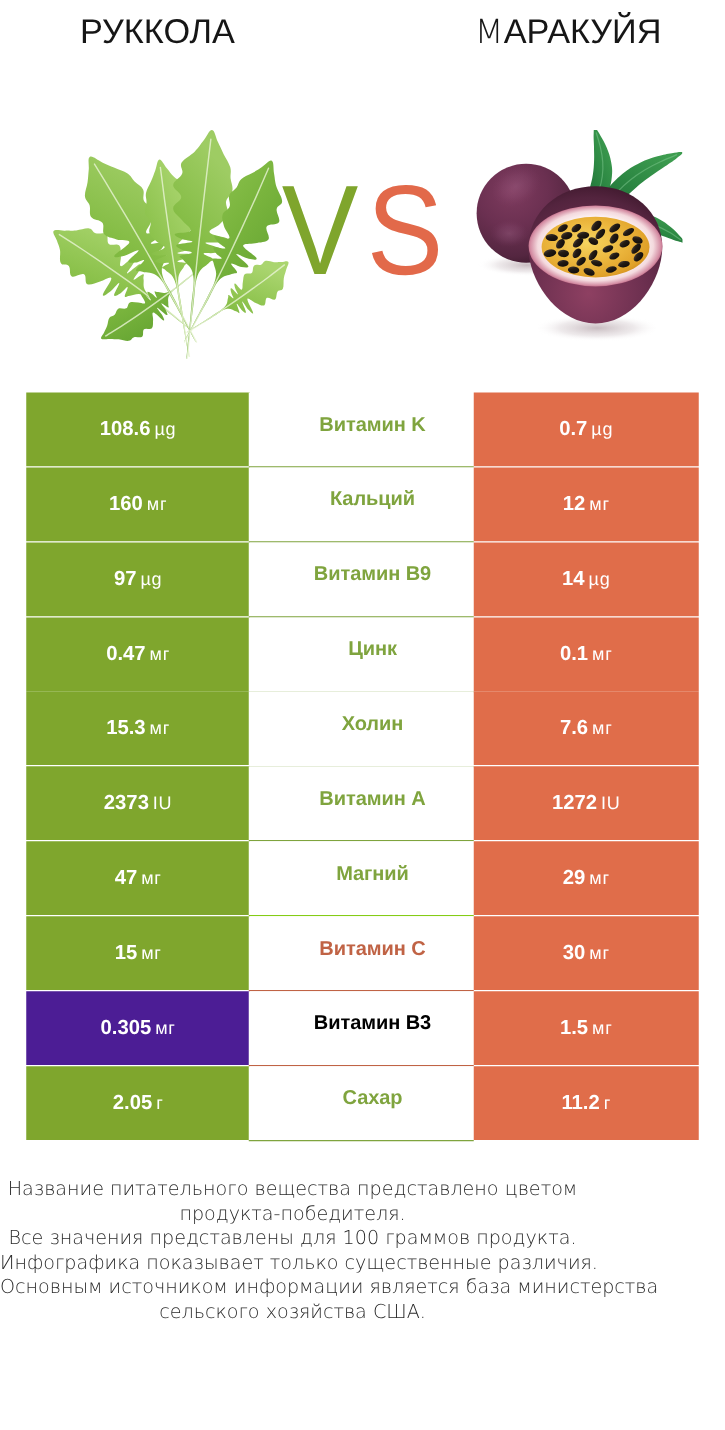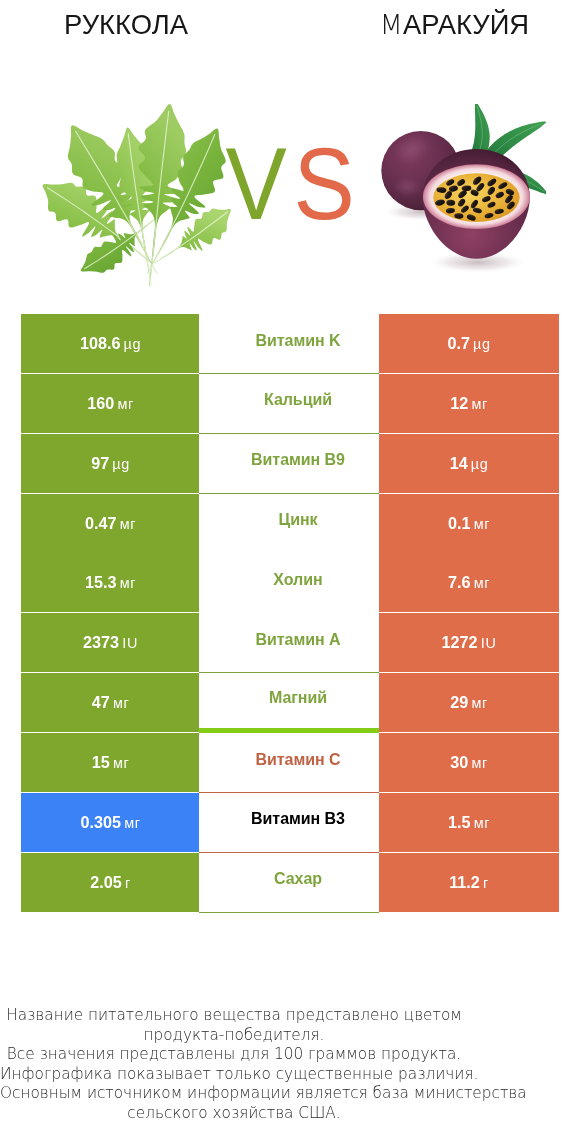--- a/index.html
+++ b/index.html
@@ -33,21 +33,21 @@
         align-items:center;justify-content:center;box-sizing:border-box;
         padding-bottom:0;}
   .cell-left {left:0px;    width:179px;   color:#fff;}
   .cell-mid  {left:178px;  width:180px;   background:#fff;height:60.1px;padding-bottom:6px;}
   .cell-right{left:358px;  width:180px;   color:#fff;}
   .val{font-weight:bold;font-size:16.2px;letter-spacing:0px;white-space:nowrap;}
   .unit{font-weight:normal;font-size:14.4px;margin-left:3.2px;letter-spacing:0.6px;}
   .nut{font-weight:bold;font-size:16px;white-space:nowrap;letter-spacing:-0.05px;margin-left:18px;}
 
   
-  .footer{position:absolute;left:0;top:1006px;width:468px;text-align:center;
+  .footer{position:absolute;left:0;top:942px;width:468px;text-align:center;
           font-family:"DejaVu Sans",sans-serif;font-weight:300;
           font-size:15.3px;line-height:19.5px;color:#2a2a2a;}
   .footer div{white-space:nowrap;}
 </style>
 </head>
 <body>
 
 <div class="page">
   <div class="header">
     <div class="title title-left">Руккола</div>
@@ -250,40 +250,40 @@
           <span class="nut" style="color:#7fa43e">Витамин A</span>
         </div>
         <div class="cell cell-right" style="background:#e06d4a">
           <span class="val">1272<span class="unit">IU</span></span>
         </div>
       </div>
       <div class="row">
         <div class="cell cell-left" style="background:#7fa62d">
           <span class="val">47<span class="unit">мг</span></span>
         </div>
-        <div class="cell cell-mid" style="border-bottom:5px solid #84cc16">
+        <div class="cell cell-mid" style="border-bottom:1px solid #84cc16">
           <span class="nut" style="color:#7fa43e">Магний</span>
         </div>
         <div class="cell cell-right" style="background:#e06d4a">
           <span class="val">29<span class="unit">мг</span></span>
         </div>
       </div>
       <div class="row">
         <div class="cell cell-left" style="background:#7fa62d">
           <span class="val">15<span class="unit">мг</span></span>
         </div>
         <div class="cell cell-mid" style="border-bottom:1px solid #c06345">
           <span class="nut" style="color:#c06345">Витамин C</span>
         </div>
         <div class="cell cell-right" style="background:#e06d4a">
           <span class="val">30<span class="unit">мг</span></span>
         </div>
       </div>
       <div class="row">
-        <div class="cell cell-left" style="background:#3b82f6">
+        <div class="cell cell-left" style="background:#4c1d95">
           <span class="val">0.305<span class="unit">мг</span></span>
         </div>
         <div class="cell cell-mid" style="border-bottom:1px solid #c06345">
           <span class="nut" style="color:#000000">Витамин B3</span>
         </div>
         <div class="cell cell-right" style="background:#e06d4a">
           <span class="val">1.5<span class="unit">мг</span></span>
         </div>
       </div>
       <div class="row">

